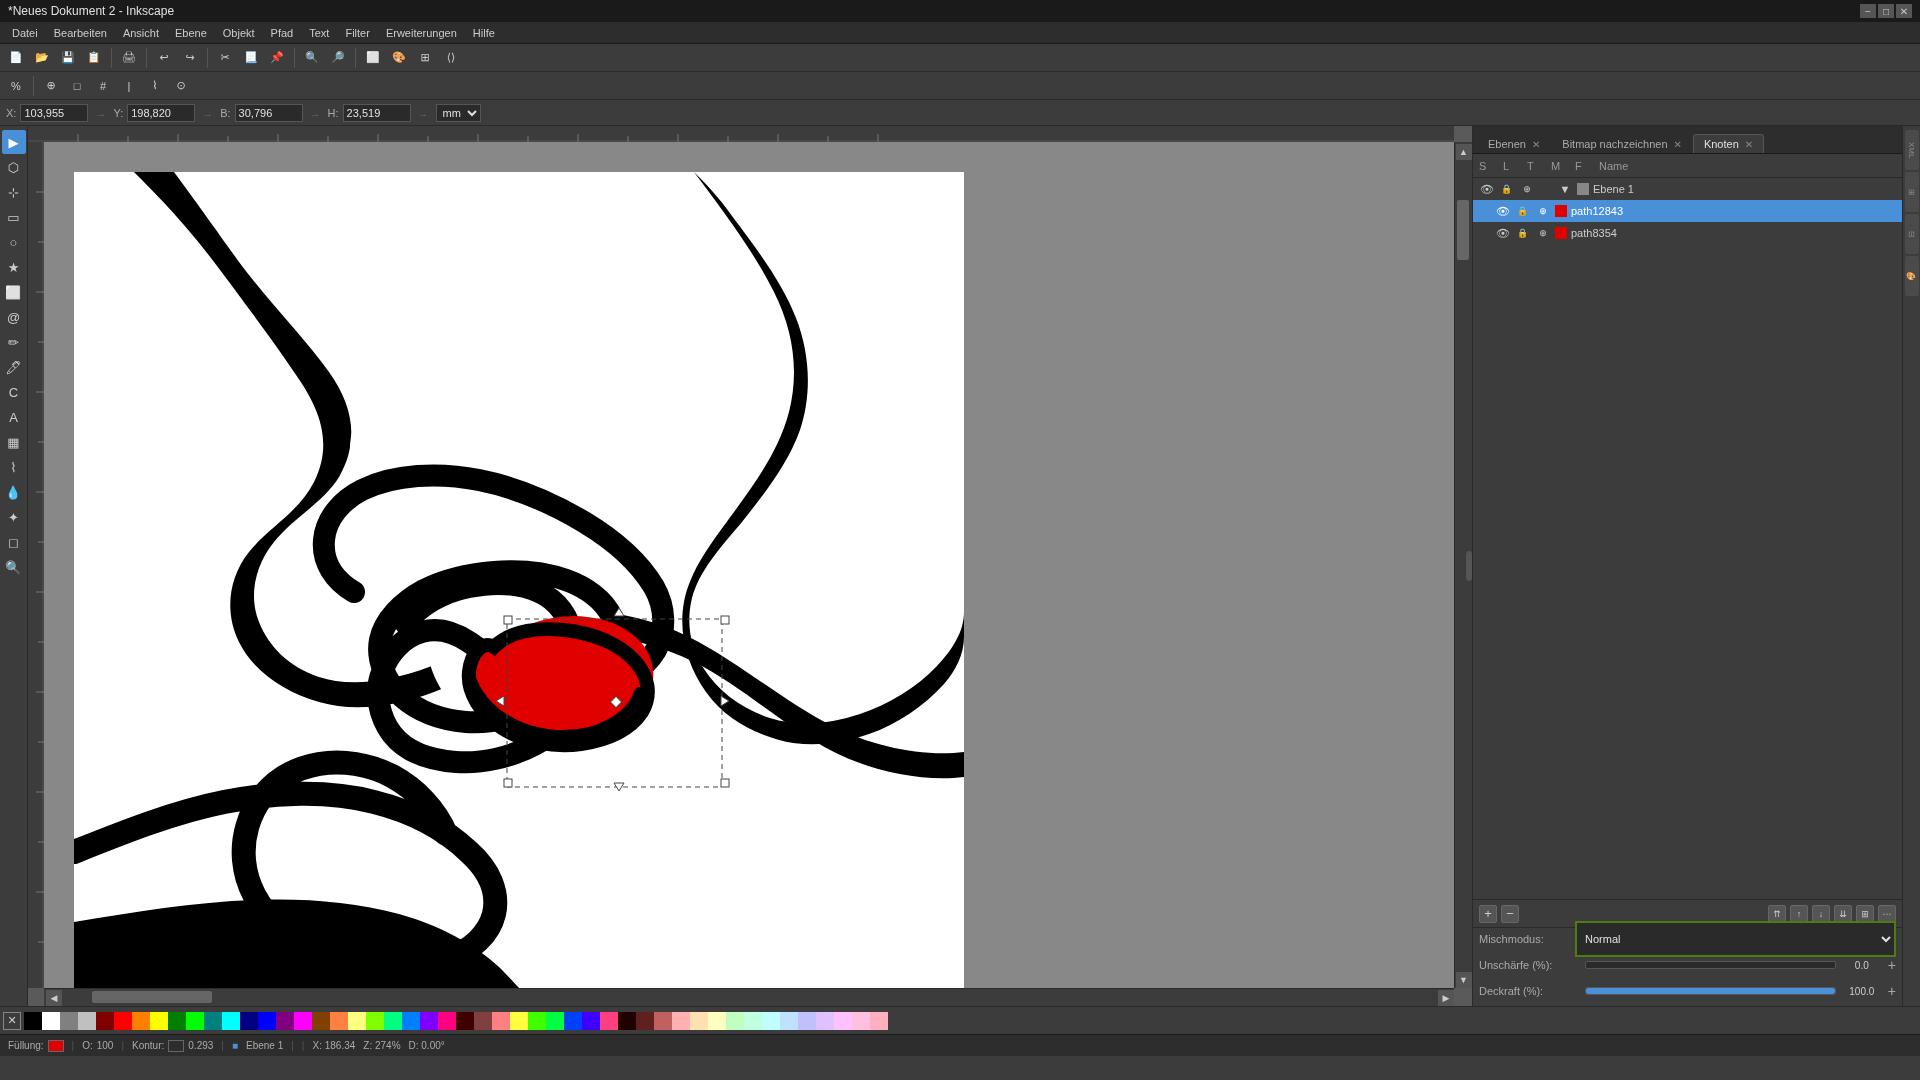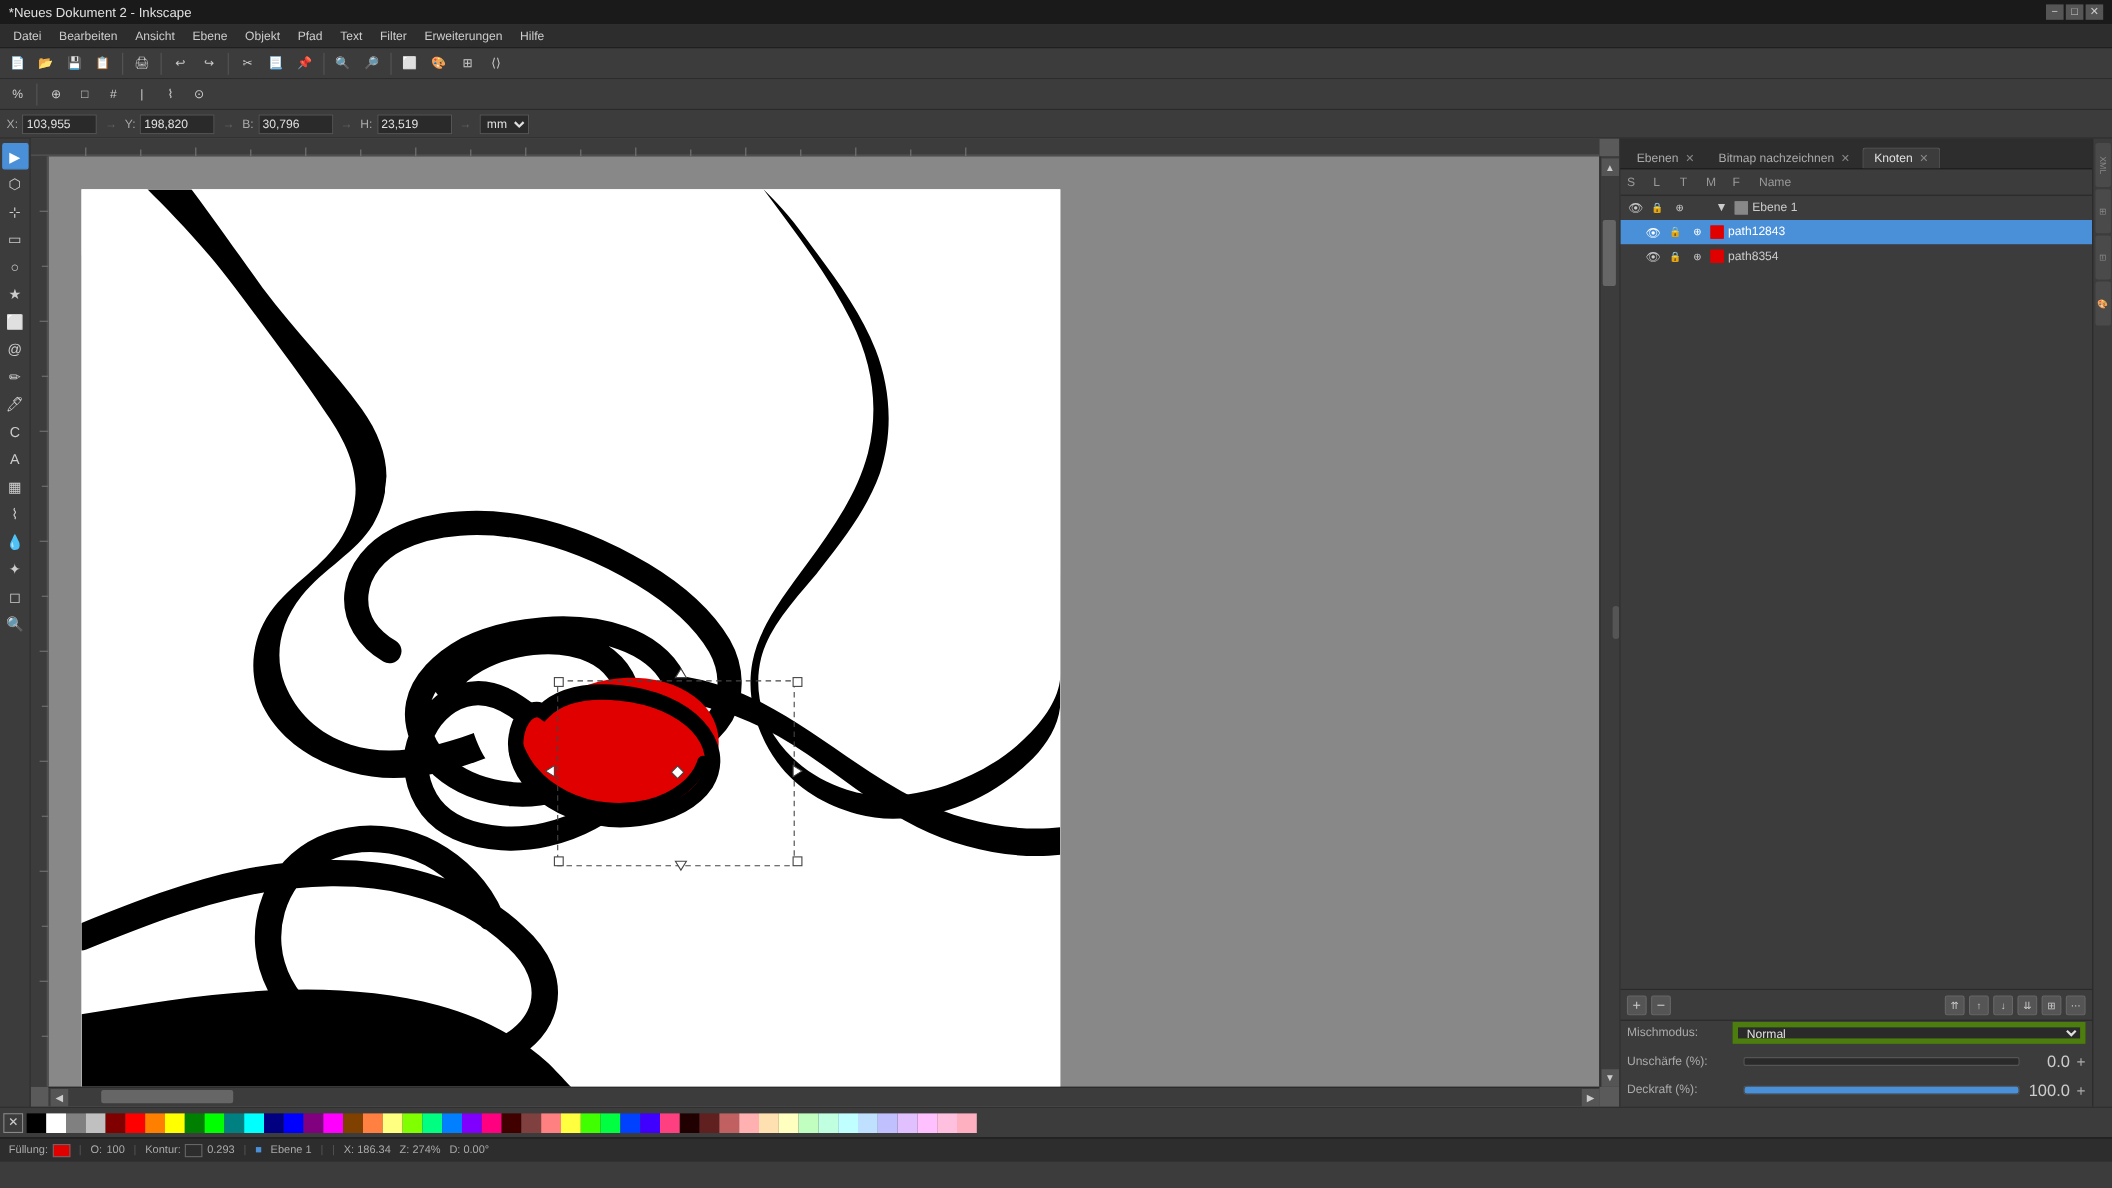--- a/index.html
+++ b/index.html
@@ -197,41 +197,40 @@
     .blend-row {
       display: flex;
       align-items: center;
       gap: 6px;
       height: 22px;
       margin-bottom: 4px;
     }
     .blend-label { font-size: 11px; color: #aaa; width: 100px; flex-shrink: 0; }
     .blend-slider-bg { flex: 1; height: 8px; background: #2a2a2a; border: 1px solid #555; border-radius: 2px; position: relative; }
     .blend-slider-fill { height: 100%; background: #4a90d9; border-radius: 2px; }
-    .blend-value { font-size: 15px; color: #ccc; width: 40px; text-align: right; }
+    .blend-value { font-size: 10px; color: #ccc; width: 40px; text-align: center; }
     .blend-plus { font-size: 14px; color: #aaa; cursor: pointer; }
 
     
     .misch-row {
       display: flex;
       align-items: center;
       gap: 6px;
       height: 22px;
       margin-bottom: 4px;
     }
     .misch-label { font-size: 11px; color: #aaa; width: 90px; flex-shrink: 0; }
     .misch-select {
       flex: 1;
       background: #2a2a2a;
-      border: 5px solid #4d7c0f;
+      border: 2px solid #4d7c0f;
       color: #e0e0e0;
-      height: 20px;
+      height: 36px;
       padding: 0 4px;
       font-size: 11px;
-      text-decoration: underline;
     }
 
     
     #status-bar {
       height: 22px;
       background: #2d2d2d;
       display: flex;
       align-items: center;
       padding: 0 8px;
       font-size: 10px;

